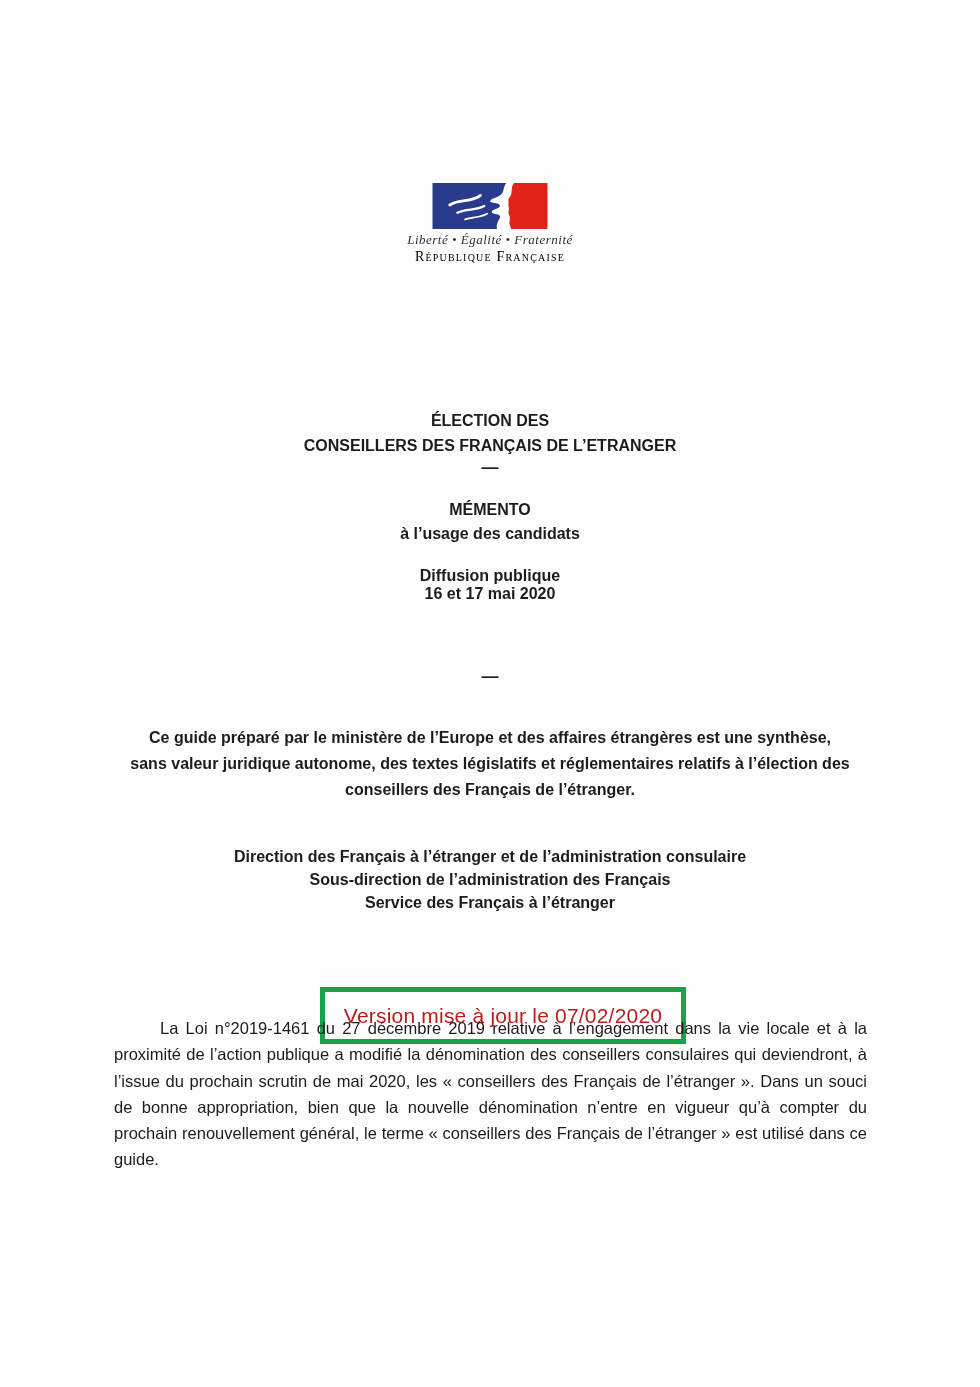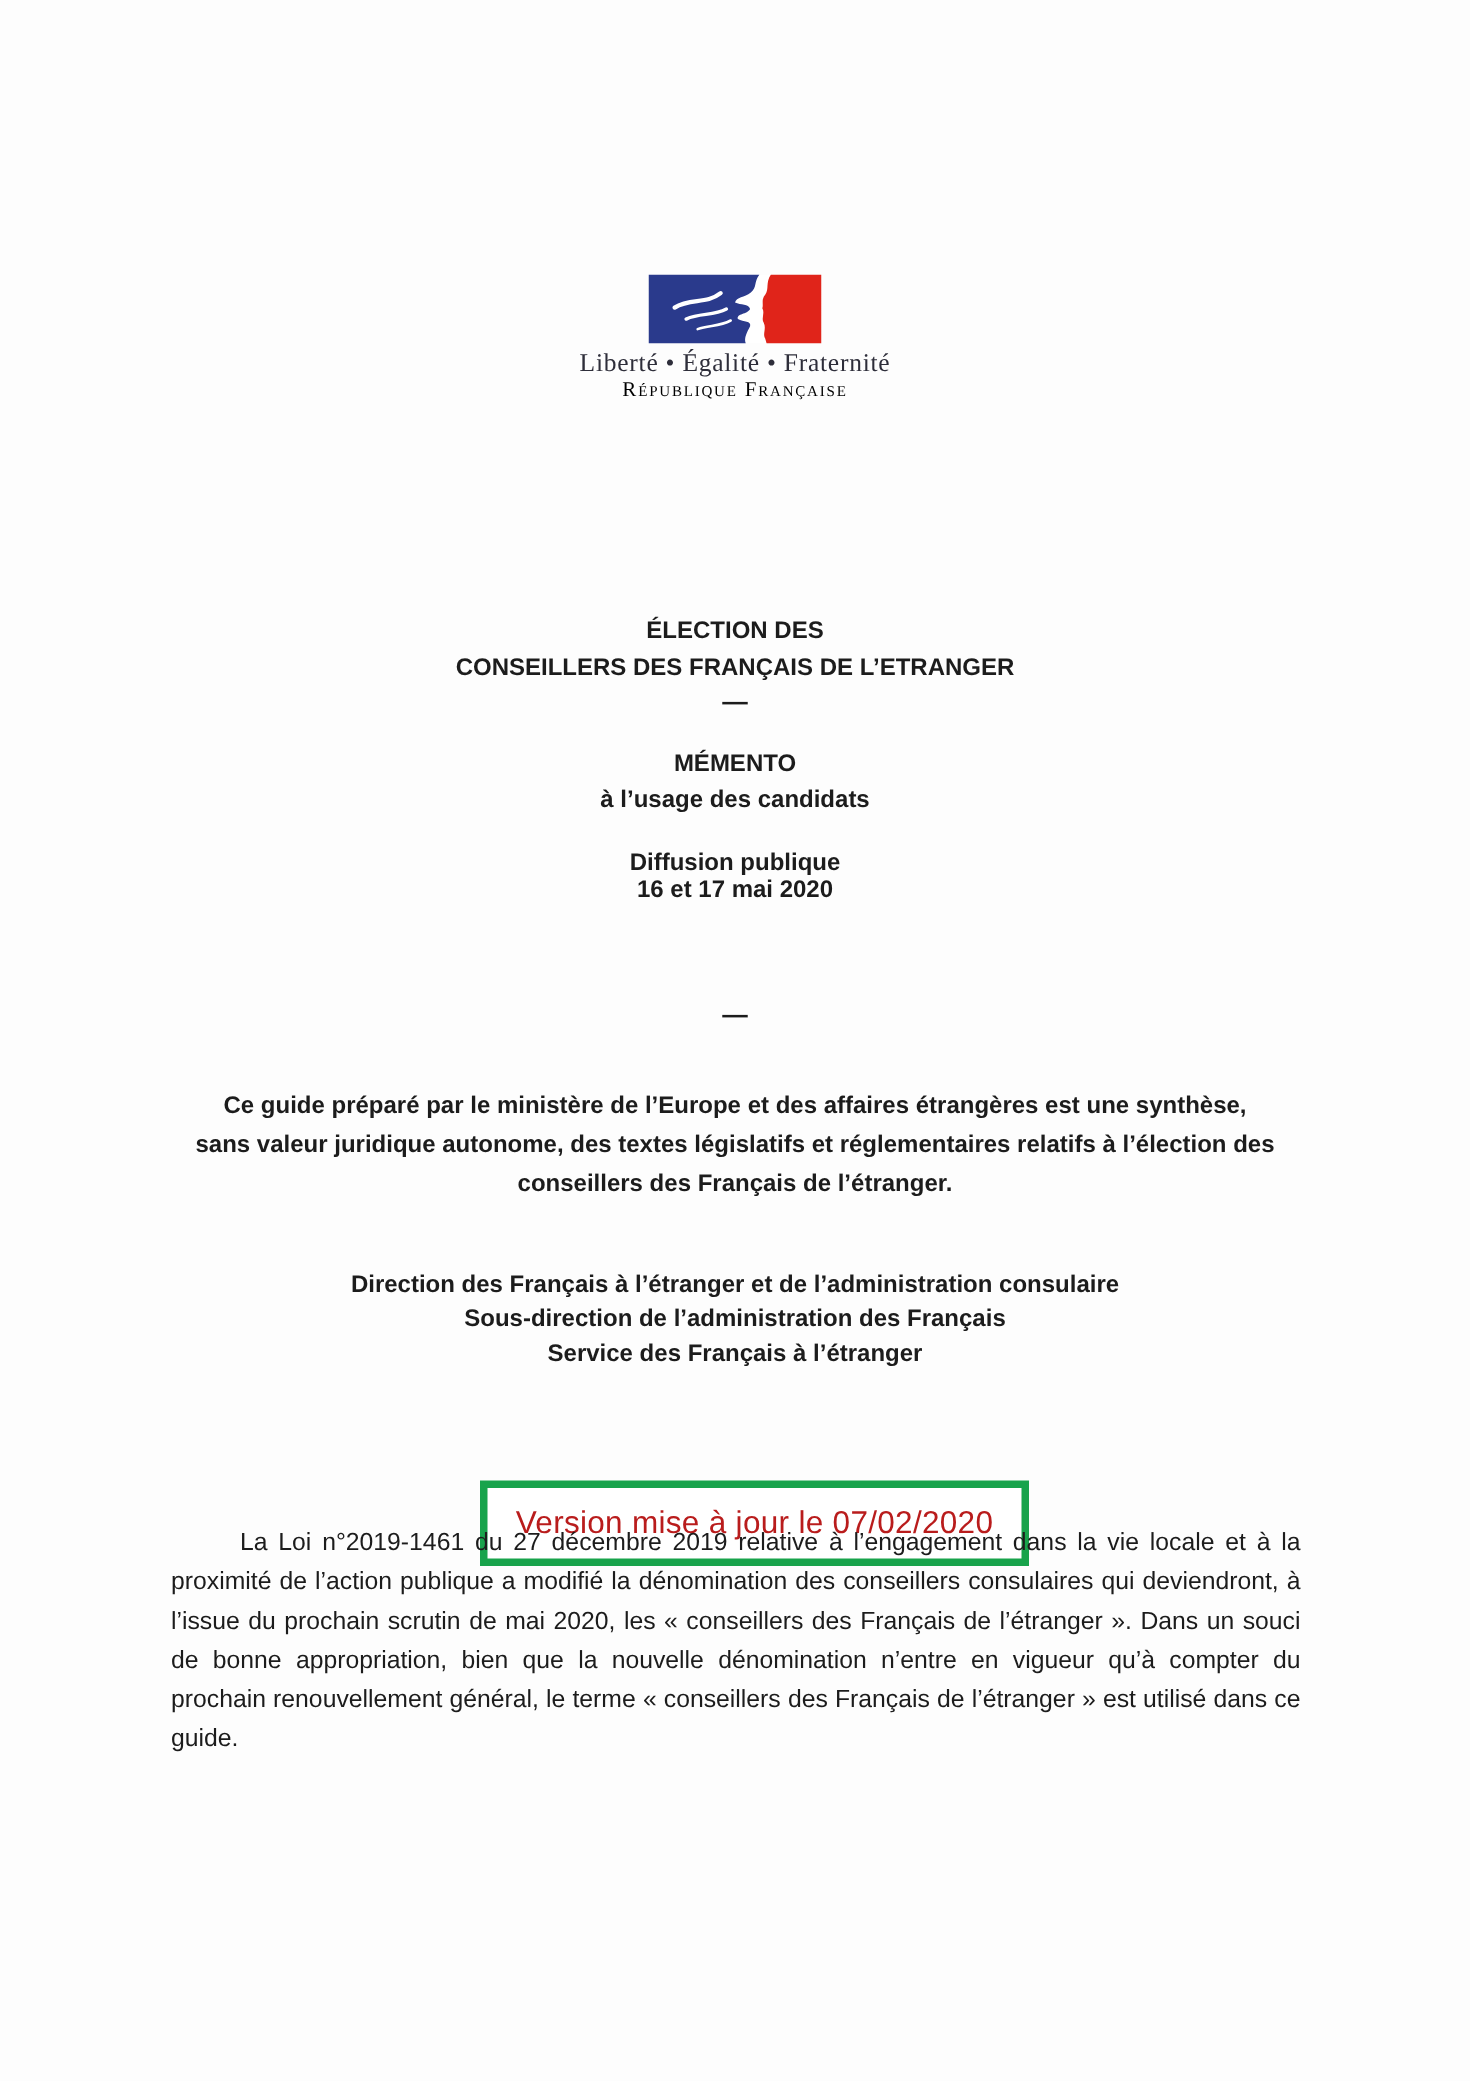--- a/index.html
+++ b/index.html
@@ -19,21 +19,22 @@
   .abs { position: absolute; left: 0; right: 0; }
   .center { text-align: center; }
   .bold { font-weight: 700; }
 
   
   .logo-block { top: 183px; }
   .logo-emblem { display: block; margin: 0 auto; width: 118px; height: 46px; }
   .logo-motto {
     margin-top: 3px;
     font-family: "Liberation Serif", serif;
-    font-size: 17px;
+    font-style: italic;
+    font-size: 13px;
     color: #2e2e3a;
     letter-spacing: 0.5px;
   }
   .logo-republic {
     margin-top: 1px;
     font-family: "Liberation Serif", serif;
     font-size: 14px;
     font-variant: small-caps;
     letter-spacing: 1.2px;
     color: #000000;

